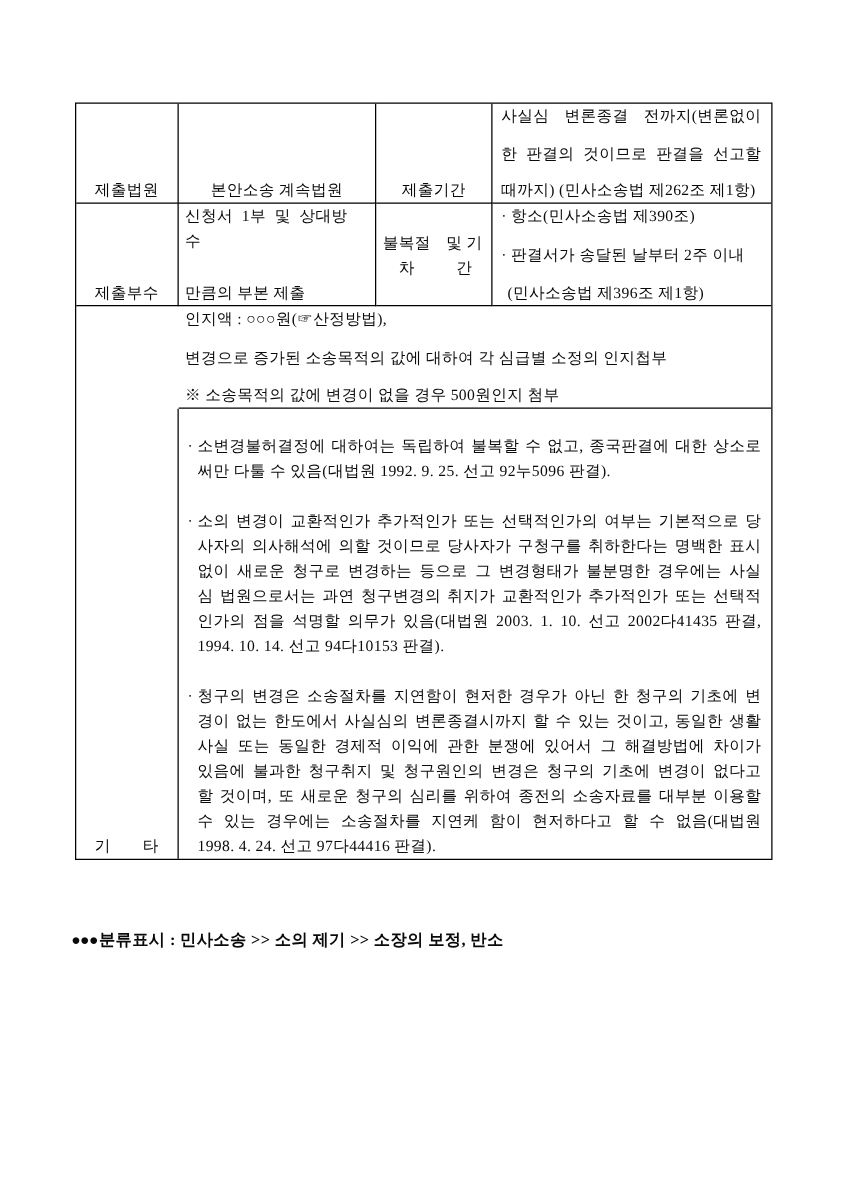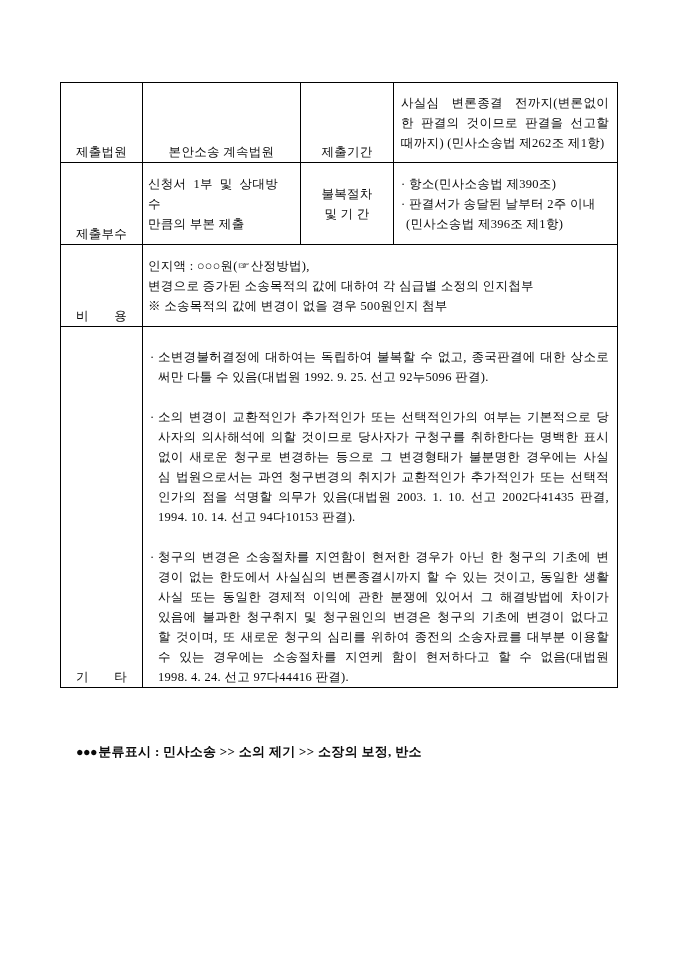--- a/index.html
+++ b/index.html
@@ -19,38 +19,37 @@
     letter-spacing:0.3px;
   }
   .cell {
     box-sizing:border-box;
     border-right:1px solid #000; border-bottom:1px solid #000;
     display:flex; overflow:hidden;
   }
   .no-r { border-right:none; }
   .no-b { border-bottom:none; }
   .lab { align-items:flex-end; justify-content:center; text-align:center; }
-  .vctr { flex-direction:column; justify-content:center; }
-  .ctr { flex-direction:column; justify-content:center; align-items:center; text-align:center; }
+  .vctr { flex-direction:column; justify-content:space-between; }
+  .ctr { justify-content:center; align-items:center; text-align:center; }
   .pad { padding-left:7px; padding-right:8px; }
   .pad-s { padding-left:5px; padding-right:22px; }
   .span3 { grid-column:2 / 5; }
   .topflow { flex-direction:column; justify-content:flex-end; padding-top:10px; }
   .line { overflow:hidden; min-height:20px; }
   .jl { text-align:justify; text-align-last:justify; }
   .cont { padding-left:8px; }
   .ind { padding-left:5px; }
   .para { margin:0; }
   .gap { margin-top:20px; }
   .bullet { display:inline-block; width:8px; }
   .footer {
     position:absolute; left:57px; top:743px;
     font-size:13px; font-weight:600; letter-spacing:0.3px;
     white-space:nowrap;
-    margin-left:19px;
   }
   .dots { font-size:12.5px; letter-spacing:-0.5px; margin-right:1px; }
 </style>
 </head>
 <body>
 
 <div class="tbl">
 
   <div class="cell lab">
     <span>제출법원</span>
@@ -77,23 +76,20 @@
   <div class="cell ctr">
     <div class="line">불복절차</div>
     <div class="line">및 기 간</div>
   </div>
   <div class="cell vctr pad no-r">
     <div class="line">· 항소(민사소송법 제390조)</div>
     <div class="line">· 판결서가 송달된 날부터 2주 이내</div>
     <div class="line ind">(민사소송법 제396조 제1항)</div>
   </div>
 
-  <div class="cell lab">
-    <span>비　　용</span>
-  </div>
   <div class="cell span3 vctr pad-s no-r">
     <div class="line">인지액 : ○○○원(☞산정방법),</div>
     <div class="line">변경으로 증가된 소송목적의 값에 대하여 각 심급별 소정의 인지첩부</div>
     <div class="line">※ 소송목적의 값에 변경이 없을 경우 500원인지 첨부</div>
   </div>
 
   <div class="cell lab no-b">
     <span>기　　타</span>
   </div>
   <div class="cell span3 topflow pad no-r no-b">

